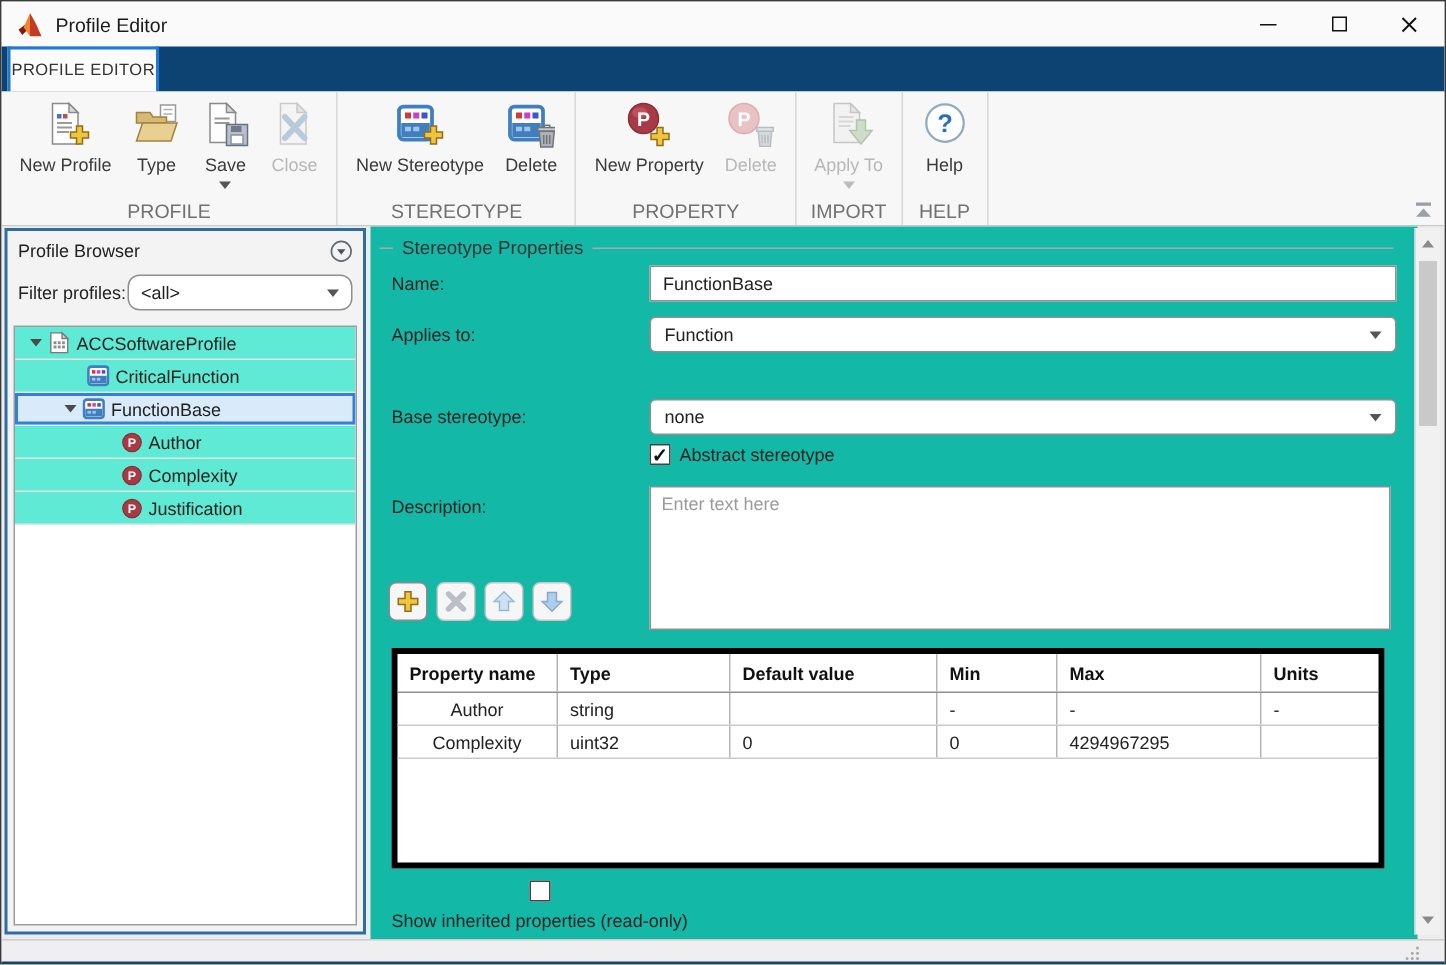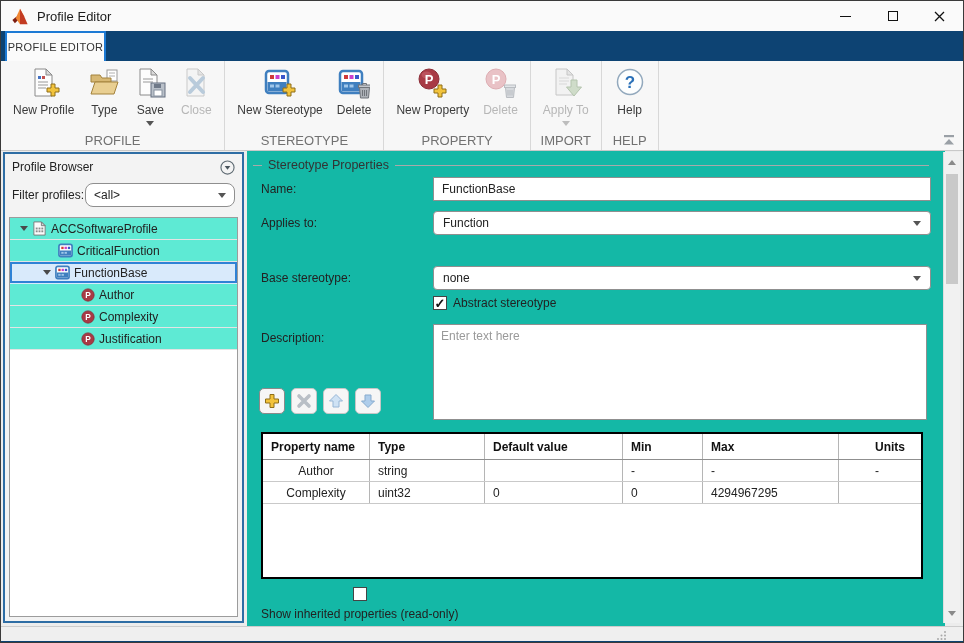--- a/index.html
+++ b/index.html
@@ -88,27 +88,27 @@
                border:1px solid #8f8f8f; background:#fff; resize:none; outline:none;
                font-family:"Liberation Sans",sans-serif; font-size:12px; color:#222; padding:4px 7px; }
   .desc-area::placeholder { color:#9a9a9a; }
   .btnrow { position:absolute; left:12px; top:237px; display:flex; gap:6px; }
   .sqbtn { width:26px; height:26px; border:1px solid #8a8a8a; border-radius:5px; background:#f6f6f6;
            display:flex; align-items:center; justify-content:center; }
   .sqbtn.dis { border-color:#c6c6c6; }
 
   
   .ptable { position:absolute; left:14px; top:281px; width:662px; height:147px;
-            border:2px solid #000000; background:#fff; display:flex; flex-direction:column; }
+            border:4px solid #000000; background:#fff; display:flex; flex-direction:column; }
   .prow { display:flex; align-items:stretch; flex:none; }
   .prow.head { height:26px; border-bottom:1px solid #8f8f8f; font-weight:bold; color:#111; }
   .prow.body { height:22px; border-bottom:1px solid #c9c9c9; color:#222; }
   .pcell { border-right:1px solid #b5b5b5; display:flex; align-items:center; padding:0 8px;
            overflow:hidden; white-space:nowrap; }
-  .pcell:last-child { border-right:none;margin-left:28px; }
+  .pcell:last-child { border-right:none; }
   .c0 { width:107px; flex:none; } .c1 { width:115px; flex:none; } .c2 { width:138px; flex:none; }
   .c3 { width:80px; flex:none; } .c4 { width:136px; flex:none; } .c5 { flex:1; }
   .prow.body .c0 { justify-content:center; }
   .pfill { flex:1; }
 
   
   .vscroll { position:absolute; right:3px; top:1px; width:17px; height:471px; background:#f1f1f1;
              border-left:1px solid #dedede; }
   .sarrow { position:absolute; left:0; width:100%; height:16px; display:flex; align-items:center;
             justify-content:center; }

